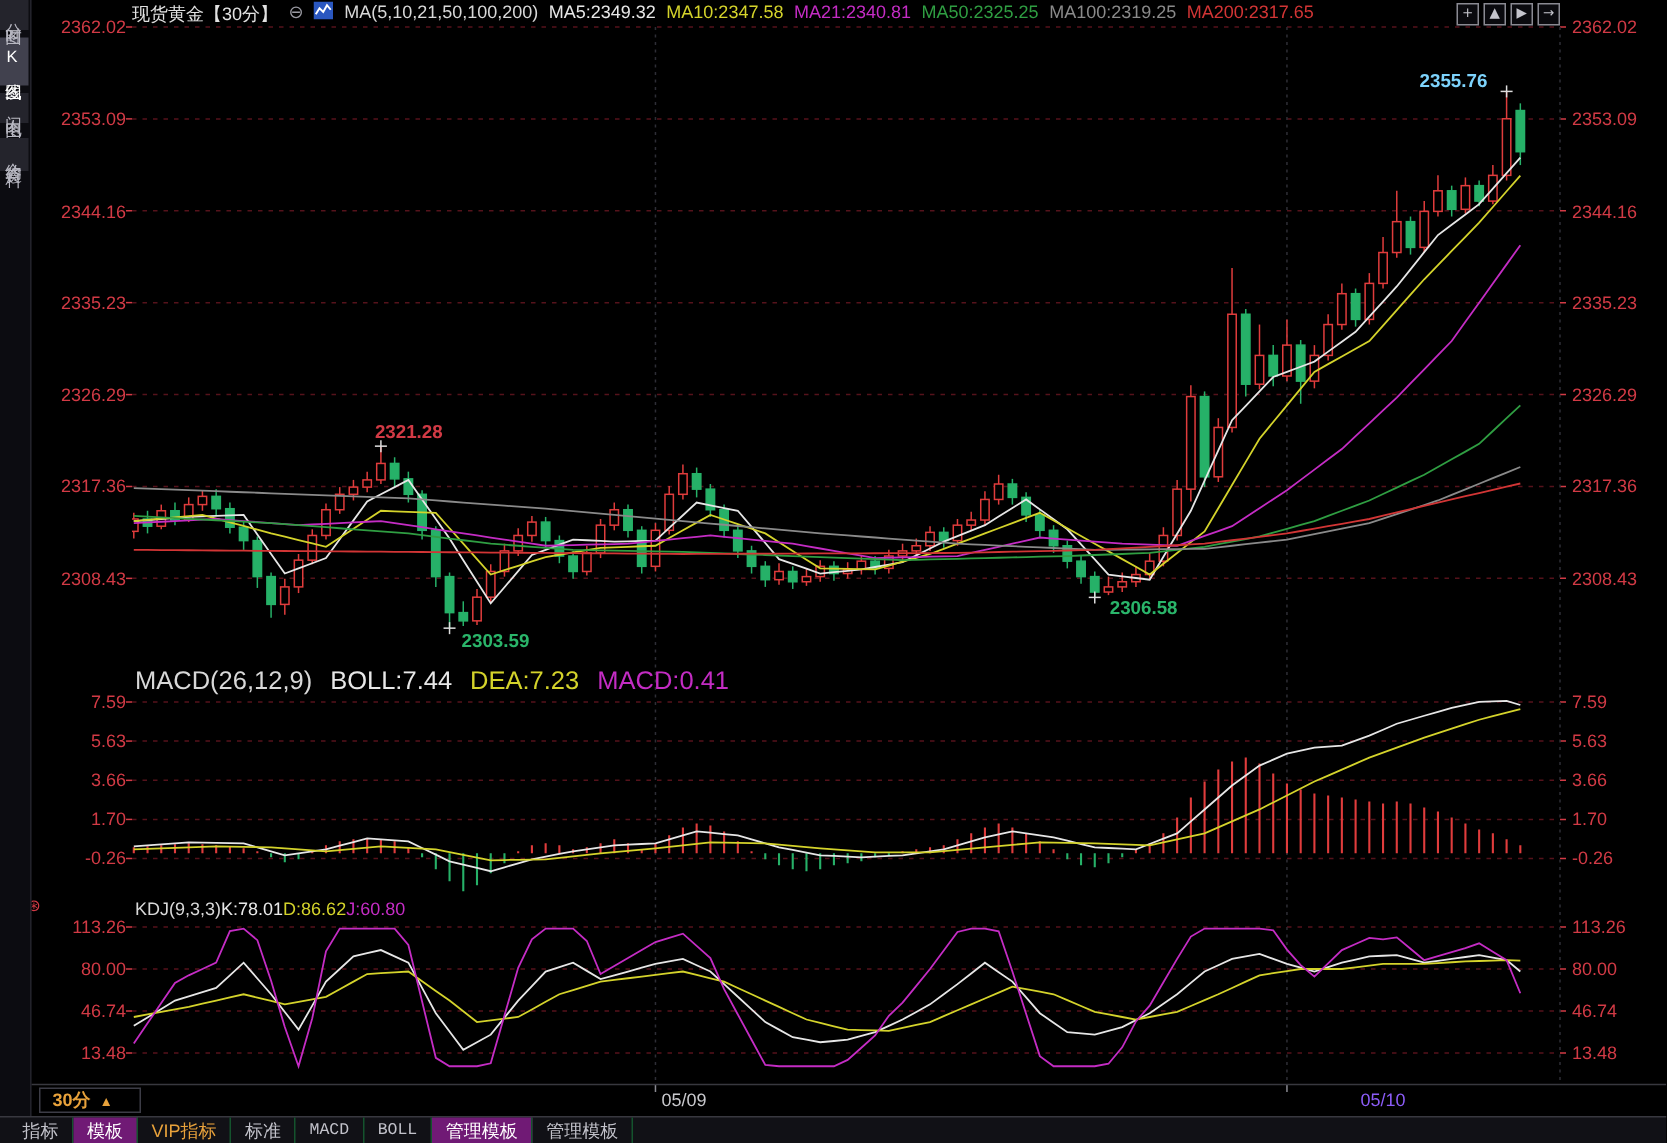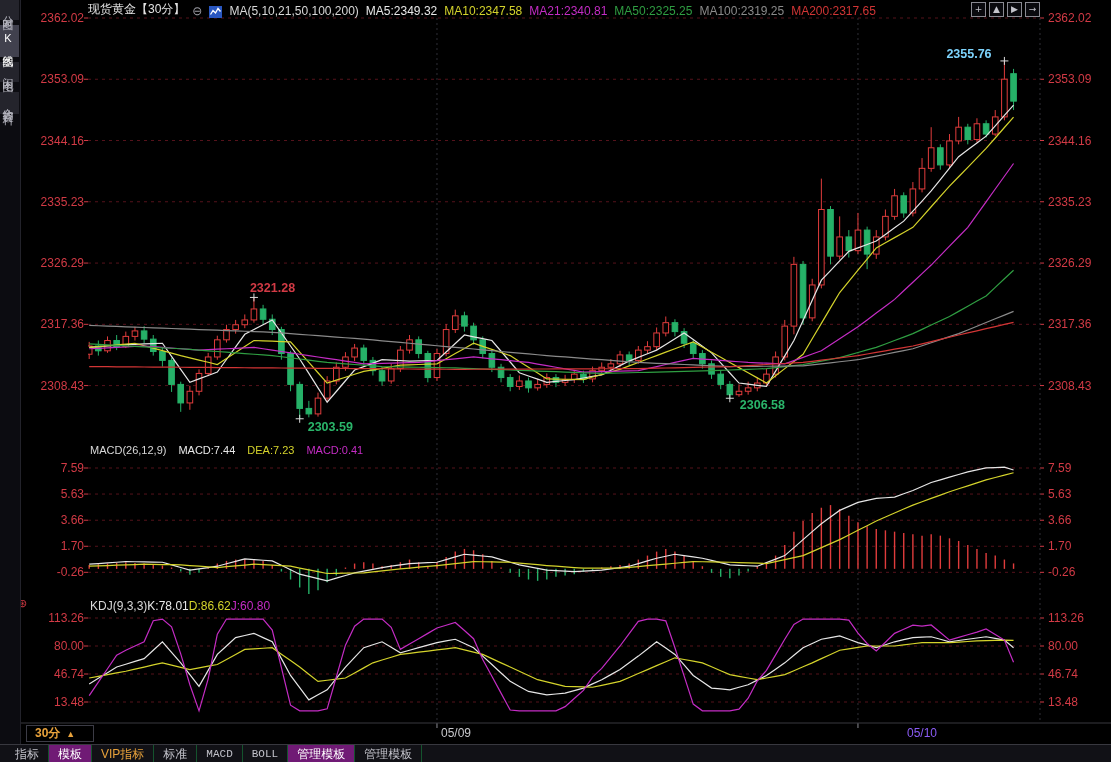--- a/index.html
+++ b/index.html
@@ -5,28 +5,28 @@
   html,body{margin:0;padding:0;background:#000;}
   .app{position:relative;width:1111px;height:762px;background:#000;overflow:hidden;
        font-family:"Liberation Sans",sans-serif;-webkit-font-smoothing:antialiased;}
   
   .sidebar{position:absolute;left:0;top:0;width:20px;height:762px;background:#0c0c11;border-right:1px solid #22222a;z-index:4;}
   .side-item{writing-mode:vertical-lr;text-orientation:upright;width:19px;margin:0 0 5px 0;padding:7px 0;
              background:#24242c;color:#b8b8c2;font-size:11px;letter-spacing:2px;text-align:center;cursor:pointer;}
   .side-item.active{background:#41414e;color:#ffffff;}
   .side-item.gap{margin-top:10px;}
   
-  .main-header{position:absolute;left:88px;top:1px;height:17px;display:flex;align-items:flex-end;gap:7px;
+  .main-header{position:absolute;left:88px;top:1px;height:17px;display:flex;align-items:flex-start;gap:7px;
                font-size:12px;color:#dcdcdc;z-index:3;white-space:nowrap;}
   .collapse{color:#9a9aa2;font-size:12px;cursor:pointer;}
   .mini-chart-icon{display:inline-block;width:13px;height:12px;cursor:pointer;}
   .toolbar{position:absolute;right:71px;top:2px;display:flex;gap:3px;z-index:5;}
   .tool{width:13px;height:13px;border:1px solid #8a8a92;color:#c5c5cc;font-size:9px;line-height:12px;
         text-align:center;cursor:pointer;font-family:"DejaVu Sans",sans-serif;background:#0a0a0e;}
-  .macd-header{position:absolute;left:90px;top:444px;display:flex;gap:12px;font-size:11px;z-index:3;white-space:nowrap;}
+  .macd-header{position:absolute;left:90px;top:444px;display:flex;gap:12px;font-size:17px;z-index:3;white-space:nowrap;}
   .kdj-header{position:absolute;left:90px;top:599px;display:flex;gap:0;font-size:12px;z-index:3;white-space:nowrap;}
   .ind-ico{position:absolute;left:18px;top:597px;color:#d23a45;font-size:11px;z-index:3;}
   
   .axlbl{position:absolute;font-size:12px;color:#d23a45;z-index:2;white-space:nowrap;}
   .ann{position:absolute;font-size:12.5px;font-weight:700;z-index:3;white-space:nowrap;}
   
   .interval-box{position:absolute;left:26px;top:725px;width:58px;height:15px;border:1px solid #3c3c46;
                 color:#e8a23b;font-size:12px;font-weight:700;display:flex;align-items:center;gap:6px;
                 padding-left:8px;z-index:3;cursor:pointer;}
   .interval-box .arrow{font-size:9px;}
@@ -504,21 +504,21 @@
 
   <div class="toolbar">
     <span class="tool">+</span>
     <span class="tool">▲</span>
     <span class="tool">▶</span>
     <span class="tool">→</span>
   </div>
 
   <div class="macd-header">
     <span style="color:#d8d8d8">MACD(26,12,9)</span>
-    <span style="color:#e8e8e8">MACD:7.44</span>
+    <span style="color:#e8e8e8">BOLL:7.44</span>
     <span style="color:#d4d32b">DEA:7.23</span>
     <span style="color:#c42cc4">MACD:0.41</span>
   </div>
 
   <span class="ind-ico">⊛</span>
   <div class="kdj-header">
     <span style="color:#d8d8d8">KDJ(9,3,3)</span>
     <span style="color:#e8e8e8">K:78.01</span>
     <span style="color:#d4d32b">D:86.62</span>
     <span style="color:#c42cc4">J:60.80</span>

